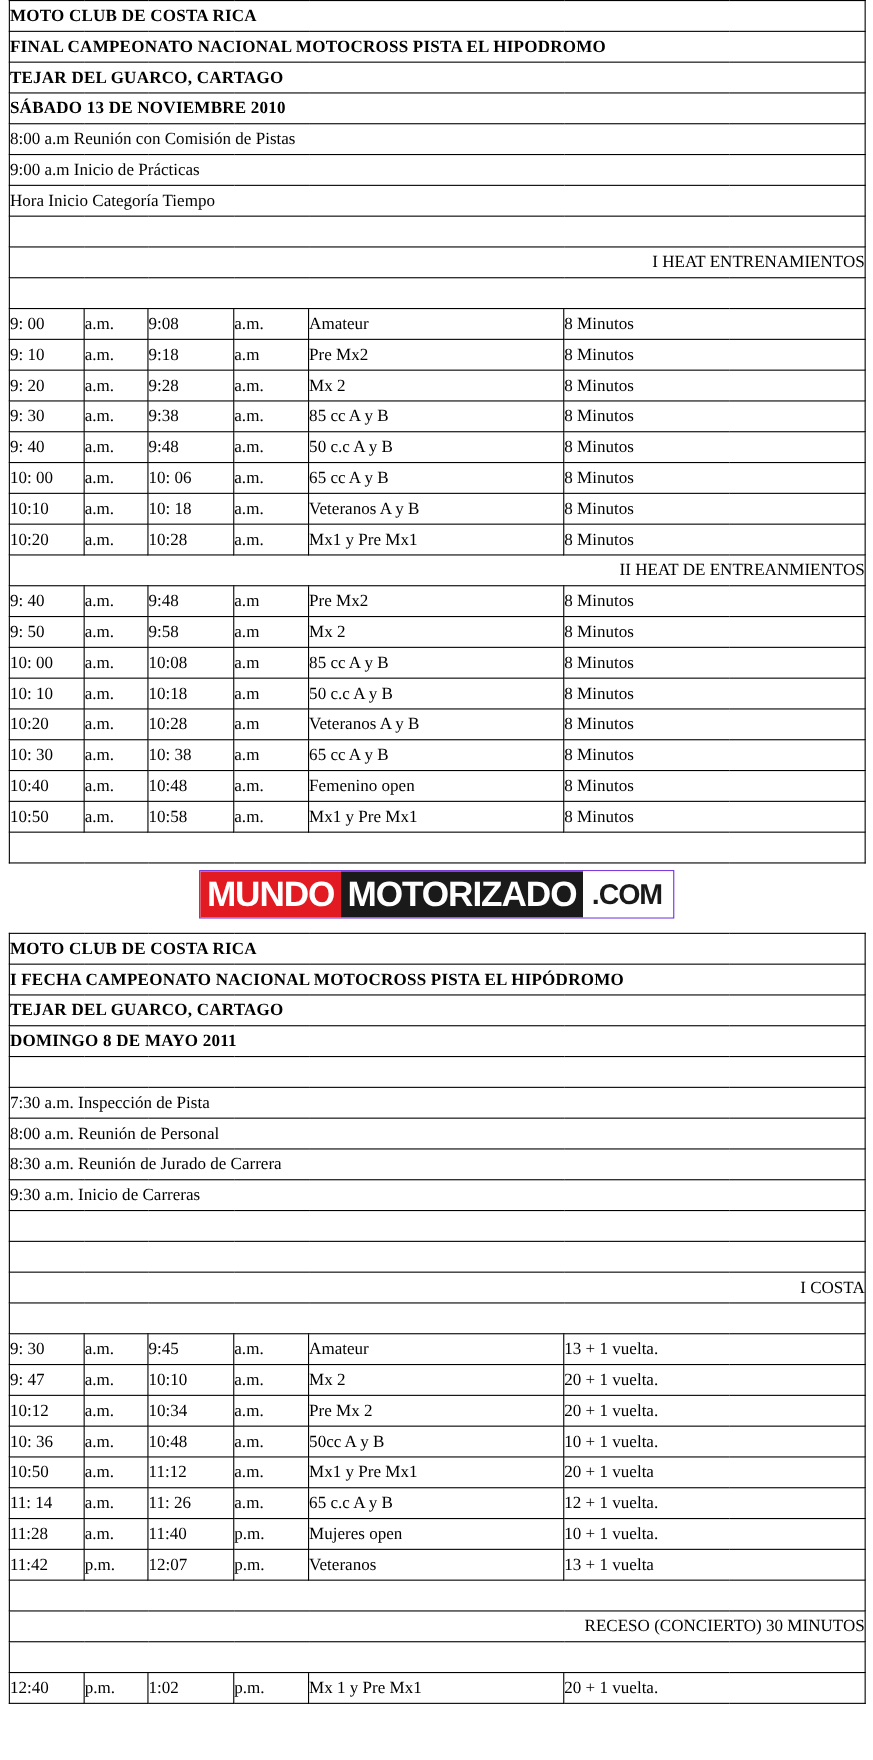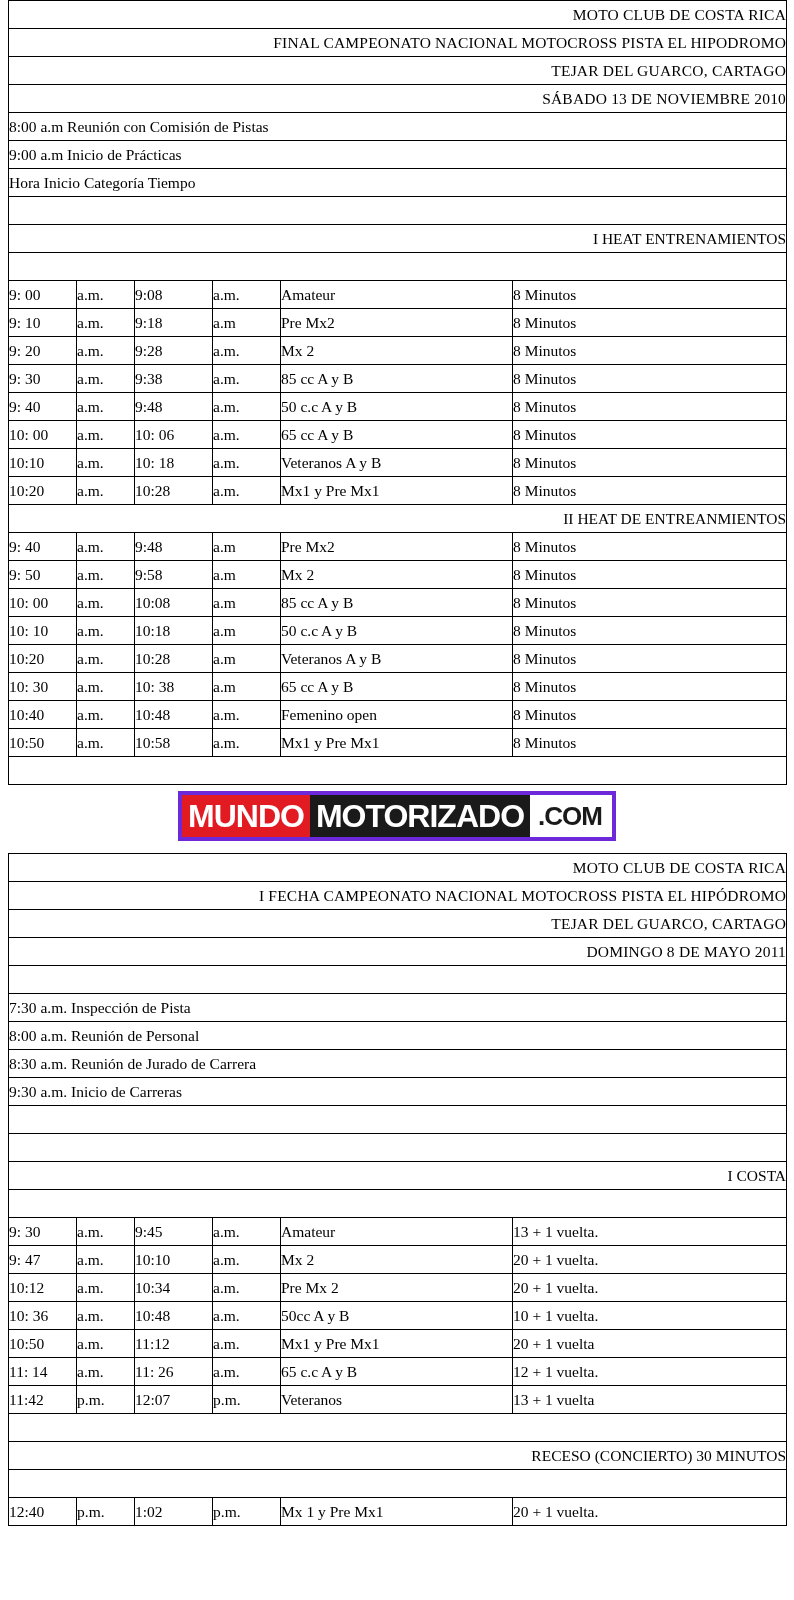--- a/index.html
+++ b/index.html
@@ -49,21 +49,21 @@
 
   .row-cell { font-size: 15.5px; }
 
   .logo-wrap {
     width: 778px;
     text-align: center;
     padding: 6px 0 8px 0;
   }
   .logo {
     display: inline-block;
-    border: 4px solid #6d28d9;
+    border: 1px solid #6d28d9;
     font-family: "Liberation Sans", sans-serif;
     font-weight: bold;
     font-size: 32px;
     letter-spacing: -1px;
     line-height: 40px;
     height: 42px;
     overflow: hidden;
     white-space: nowrap;
   }
   .logo span {
@@ -71,22 +71,22 @@
     height: 42px;
     line-height: 42px;
     padding: 0 6px;
     vertical-align: top;
   }
   .logo .l1 { background: #e21b23; color: #ffffff; }
   .logo .l2 { background: #1a1a1a; color: #ffffff; }
   .logo .l3 { background: #ffffff; color: #1a1a1a; font-size: 26px; padding-left: 8px; padding-right: 10px; }
 
   .hdr-cell {
-    text-align: right;
-    font-weight: normal;
+    text-align: left;
+    font-weight: bold;
     font-size: 15.5px;
     letter-spacing: 0.2px;
   }
   .heat-title {
     text-align: right;
     font-weight: normal;
     font-size: 16px;
   }
 </style>
 </head>
@@ -384,20 +384,28 @@
       </tr>
       <tr>
         <td class="row-cell c-start-h">11: 14</td>
         <td class="row-cell c-start-m">a.m.</td>
         <td class="row-cell c-end-h">11: 26</td>
         <td class="row-cell c-end-m">a.m.</td>
         <td class="row-cell c-cat">65 c.c  A y B</td>
         <td class="row-cell c-laps" colspan="2">12 + 1   vuelta.</td>
       </tr>
       <tr>
+        <td class="row-cell c-start-h">11:28</td>
+        <td class="row-cell c-start-m">a.m.</td>
+        <td class="row-cell c-end-h">11:40</td>
+        <td class="row-cell c-end-m">p.m.</td>
+        <td class="row-cell c-cat">Mujeres open</td>
+        <td class="row-cell c-laps" colspan="2">10 + 1   vuelta.</td>
+      </tr>
+      <tr>
         <td class="row-cell c-start-h">11:42</td>
         <td class="row-cell c-start-m">p.m.</td>
         <td class="row-cell c-end-h">12:07</td>
         <td class="row-cell c-end-m">p.m.</td>
         <td class="row-cell c-cat">Veteranos</td>
         <td class="row-cell c-laps" colspan="2">13 + 1   vuelta</td>
       </tr>
 
       <tr class="blank-row">
           <td colspan="7"></td>

